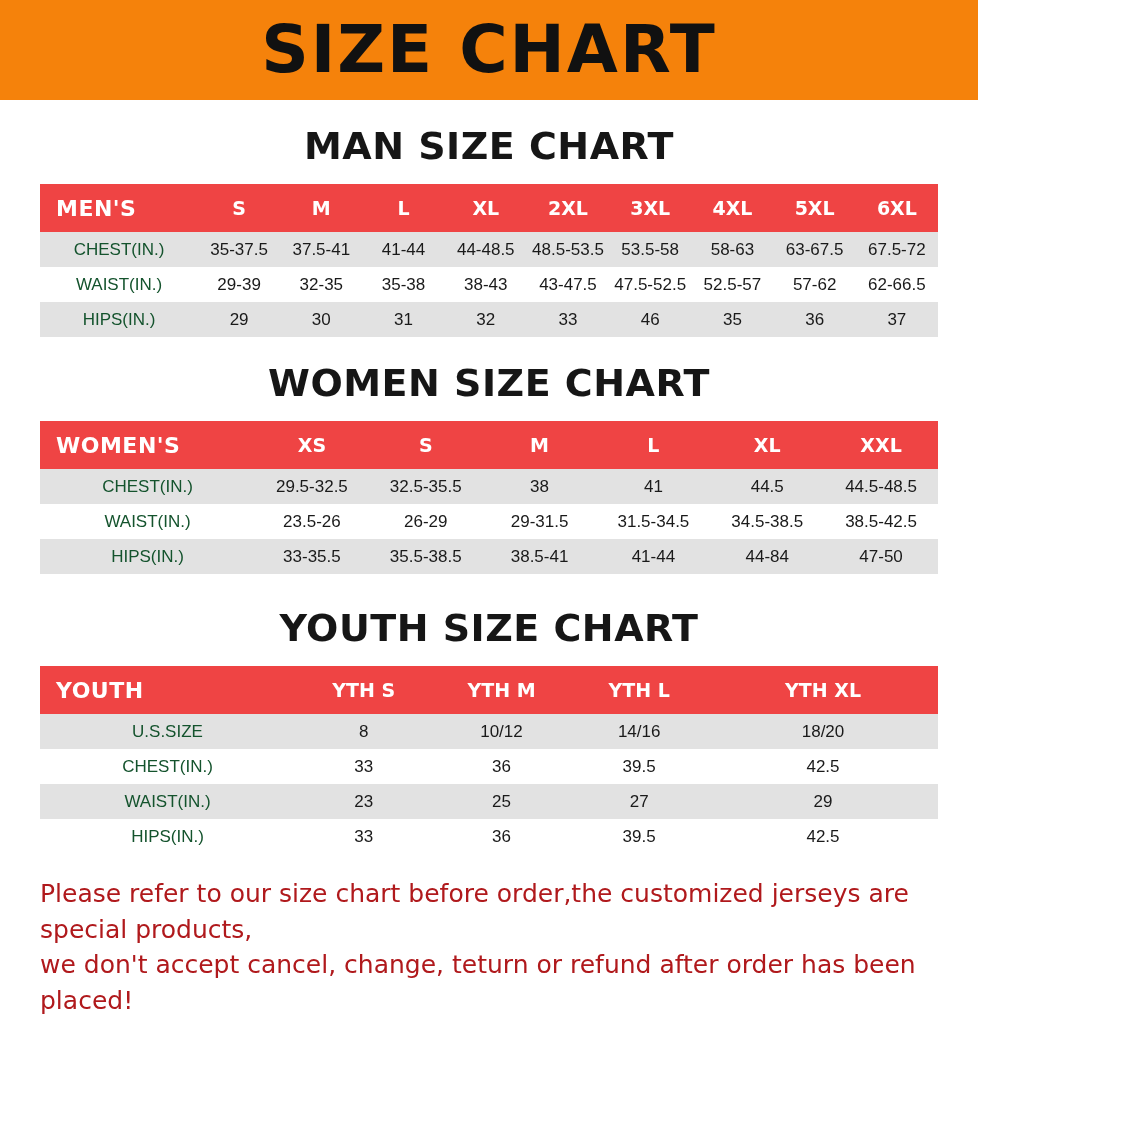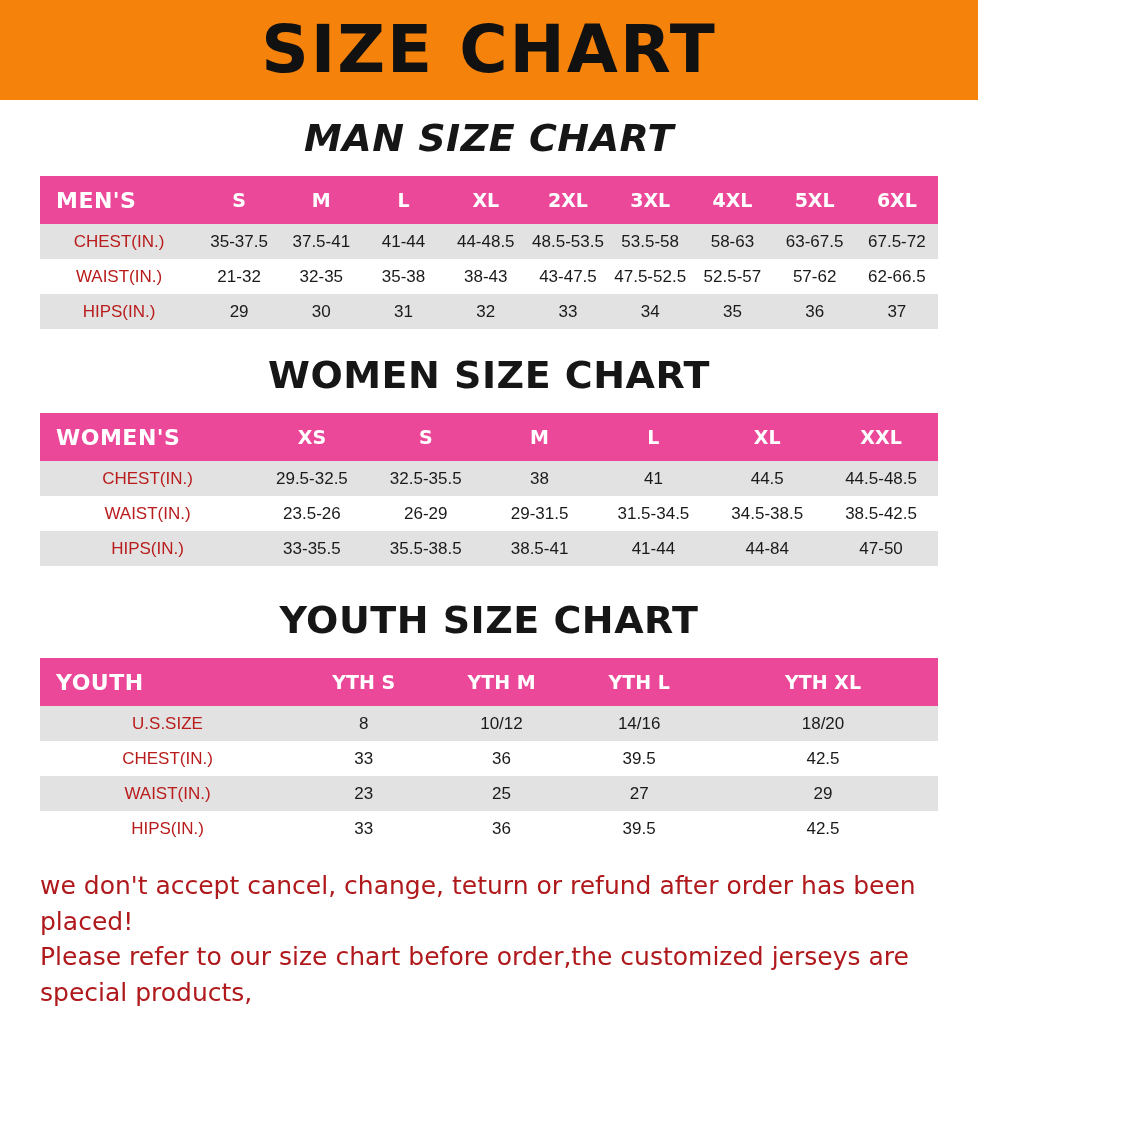--- a/index.html
+++ b/index.html
@@ -35,21 +35,21 @@
   }
   
   .section-heading {
     text-align: center;
     font-family: "DejaVu Sans", sans-serif;
     font-weight: 900;
     font-size: 38px;
     color: #161616;
     letter-spacing: 0.5px;
   }
-  .sec-man-h { margin-top: 16px; font-style: italic; }
+  .sec-man-h { margin-top: 24px; }
   .sec-women-h { margin-top: 24px; }
   .sec-youth-h { margin-top: 32px; }
 
   
   .tbl-wrap {
     margin: 16px 40px 0 40px;
   }
   table.size-table {
     width: 100%;
     border-collapse: collapse;
@@ -58,21 +58,21 @@
   table.size-table th,
   table.size-table td {
     text-align: center;
     font-family: "Liberation Sans", sans-serif;
     color: #1a1a1a;
     font-size: 17px;
     padding: 0;
   }
   
   table.size-table thead tr {
-    background: #ec4899;
+    background: #ef4444;
     margin-left: 12px;
   }
   table.size-table thead th {
     color: #ffffff;
     height: 48px;
     font-size: 19px;
     font-weight: 700;
     font-family: "DejaVu Sans", sans-serif;
   }
   table.size-table thead th.rowlabel {
@@ -80,21 +80,21 @@
     padding-left: 16px;
     font-size: 22px;
     font-weight: 900;
     letter-spacing: 0.5px;
   }
   
   table.size-table tbody tr { height: 35px; }
   table.size-table tbody td { font-size: 17px; }
   table.size-table tbody td.rowlabel {
     font-size: 17px;
-    color: #b91c1c;
+    color: #14532d;
     text-align: center;
   }
   .row-shade { background: #e2e2e2; }
   .row-plain { background: #ffffff; }
 
   
   .women-table thead th { height: 56px; font-size: 22px; }
   .women-table thead th.rowlabel { font-size: 24px; }
   .women-table tbody tr { height: 42px; }
   .women-table tbody td { font-size: 19px; }
@@ -163,38 +163,38 @@
           <td>41-44</td>
           <td>44-48.5</td>
           <td>48.5-53.5</td>
           <td>53.5-58</td>
           <td>58-63</td>
           <td>63-67.5</td>
           <td>67.5-72</td>
         </tr>
         <tr class="row-plain">
           <td class="rowlabel">WAIST(IN.)</td>
-          <td>21-32</td>
+          <td>29-39</td>
           <td>32-35</td>
           <td>35-38</td>
           <td>38-43</td>
           <td>43-47.5</td>
           <td>47.5-52.5</td>
           <td>52.5-57</td>
           <td>57-62</td>
           <td>62-66.5</td>
         </tr>
         <tr class="row-shade">
           <td class="rowlabel">HIPS(IN.)</td>
           <td>29</td>
           <td>30</td>
           <td>31</td>
           <td>32</td>
           <td>33</td>
-          <td>34</td>
+          <td>46</td>
           <td>35</td>
           <td>36</td>
           <td>37</td>
         </tr>
       </tbody>
     </table>
   </div>
 
   <div class="section-heading sec-women-h">WOMEN SIZE CHART</div>
   <div class="tbl-wrap">
@@ -297,17 +297,17 @@
           <td>33</td>
           <td>36</td>
           <td>39.5</td>
           <td>42.5</td>
         </tr>
       </tbody>
     </table>
   </div>
 
   <div class="note">
+    <div>Please refer to our size chart before order,the customized jerseys are special products,</div>
     <div>we don't accept cancel, change, teturn or refund after order has been placed!</div>
-    <div>Please refer to our size chart before order,the customized jerseys are special products,</div>
   </div>
 
 </div>
 
 </body></html>

